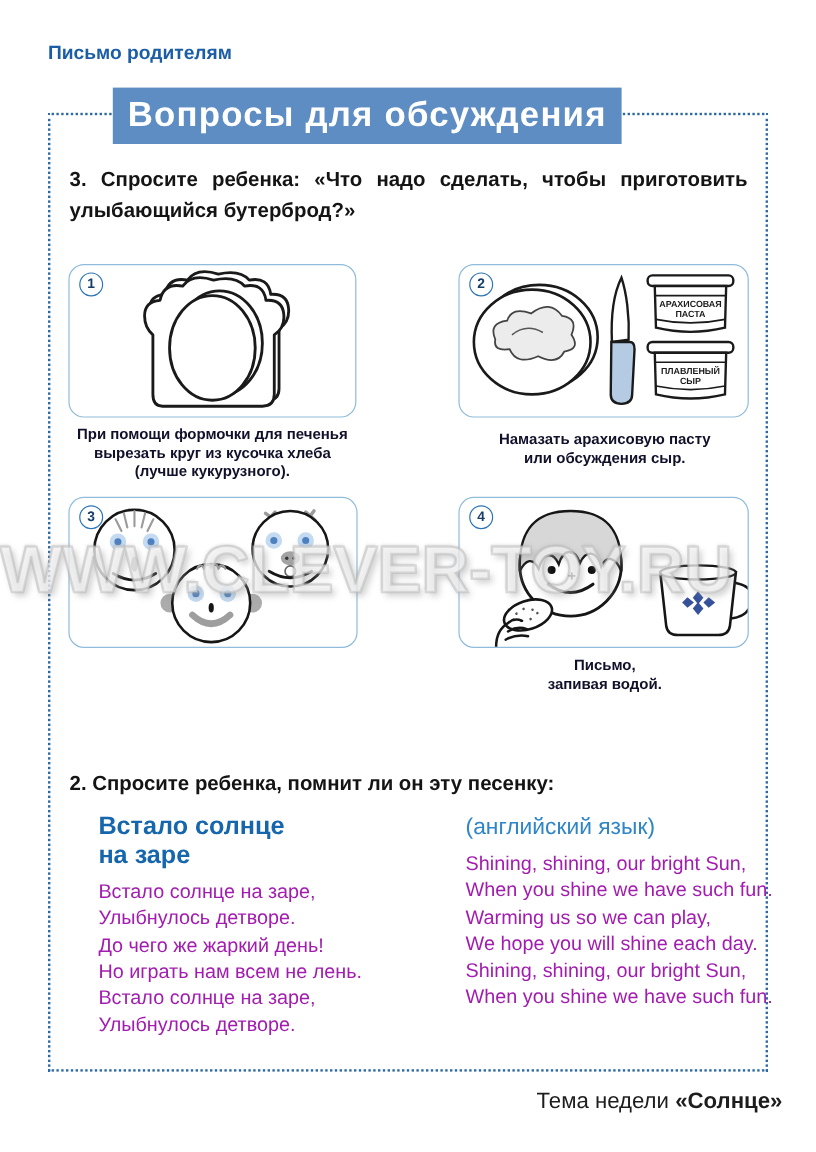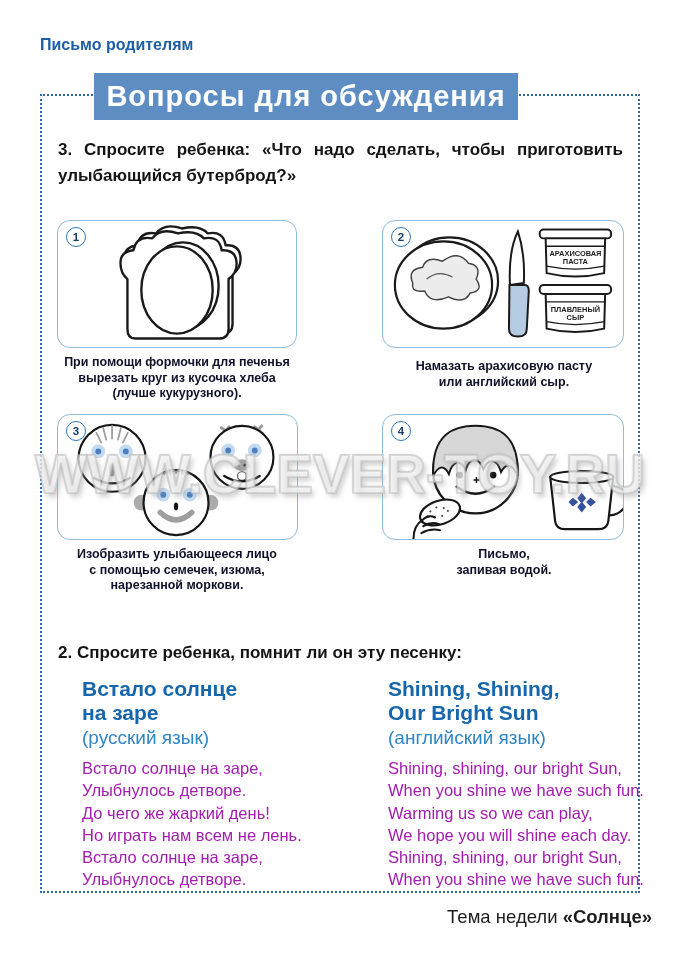--- a/index.html
+++ b/index.html
@@ -39,21 +39,21 @@
   }
   .caption{
     position:absolute;text-align:center;font-size:12.5px;font-weight:bold;color:#10102a;
     line-height:15.5px;z-index:2;
   }
   .c1{left:40px;top:355px;width:274px;}
   .c2{left:388px;top:359px;width:232px;}
   .c3{left:40px;top:547px;width:274px;}
   .c4{left:388px;top:547px;width:232px;}
   .watermark{
-    position:absolute;left:0;top:442px;width:680px;text-align:center;white-space:nowrap;
+    position:absolute;left:0;top:442px;width:680px;white-space:nowrap;
     font-size:55px;font-weight:bold;letter-spacing:0px;z-index:6;
     color:rgba(255,255,255,0.62);
     -webkit-text-stroke:2px rgba(186,186,186,0.50);
     text-shadow:3px 4px 5px rgba(150,150,150,0.45), -1px -1px 2px rgba(170,170,170,0.30);
     pointer-events:none;
   }
   .song-col{position:absolute;top:677px;z-index:2;}
   .song-ru{left:82px;width:290px;}
   .song-en{left:388px;width:280px;}
   .song-title{font-size:21px;font-weight:bold;color:#1566ac;line-height:24px;}
@@ -217,57 +217,47 @@
     </svg>
   </div>
 
   <div class="caption c1">
     <div>При помощи формочки для печенья</div>
     <div>вырезать круг из кусочка хлеба</div>
     <div>(лучше кукурузного).</div>
   </div>
   <div class="caption c2">
     <div>Намазать арахисовую пасту</div>
-    <div>или английский сыр.</div>
-  </div>
-  <div class="caption c3">
-    <div>Изобразить улыбающееся лицо</div>
-    <div>с помощью семечек, изюма,</div>
-    <div>нарезанной моркови.</div>
+    <div>или обсуждения сыр.</div>
   </div>
   <div class="caption c4">
     <div>Письмо,</div>
     <div>запивая водой.</div>
   </div>
 
   <div class="watermark">WWW.CLEVER-TOY.RU</div>
 
   <div class="q-block q2">2. Спросите ребенка, помнит ли он эту песенку:</div>
 
   <div class="song-col song-ru">
     <div class="song-title">
       <div>Встало солнце</div>
       <div>на заре</div>
     </div>
-    <div class="song-subtitle">(русский язык)</div>
     <div class="song-lines">
       <div>Встало солнце на заре,</div>
       <div>Улыбнулось детворе.</div>
       <div>До чего же жаркий день!</div>
       <div>Но играть нам всем не лень.</div>
       <div>Встало солнце на заре,</div>
       <div>Улыбнулось детворе.</div>
     </div>
   </div>
 
   <div class="song-col song-en">
-    <div class="song-title">
-      <div>Shining, Shining,</div>
-      <div>Our Bright Sun</div>
-    </div>
     <div class="song-subtitle">(английский язык)</div>
     <div class="song-lines">
       <div>Shining, shining, our bright Sun,</div>
       <div>When you shine we have such fun.</div>
       <div>Warming us so we can play,</div>
       <div>We hope you will shine each day.</div>
       <div>Shining, shining, our bright Sun,</div>
       <div>When you shine we have such fun.</div>
     </div>
   </div>

